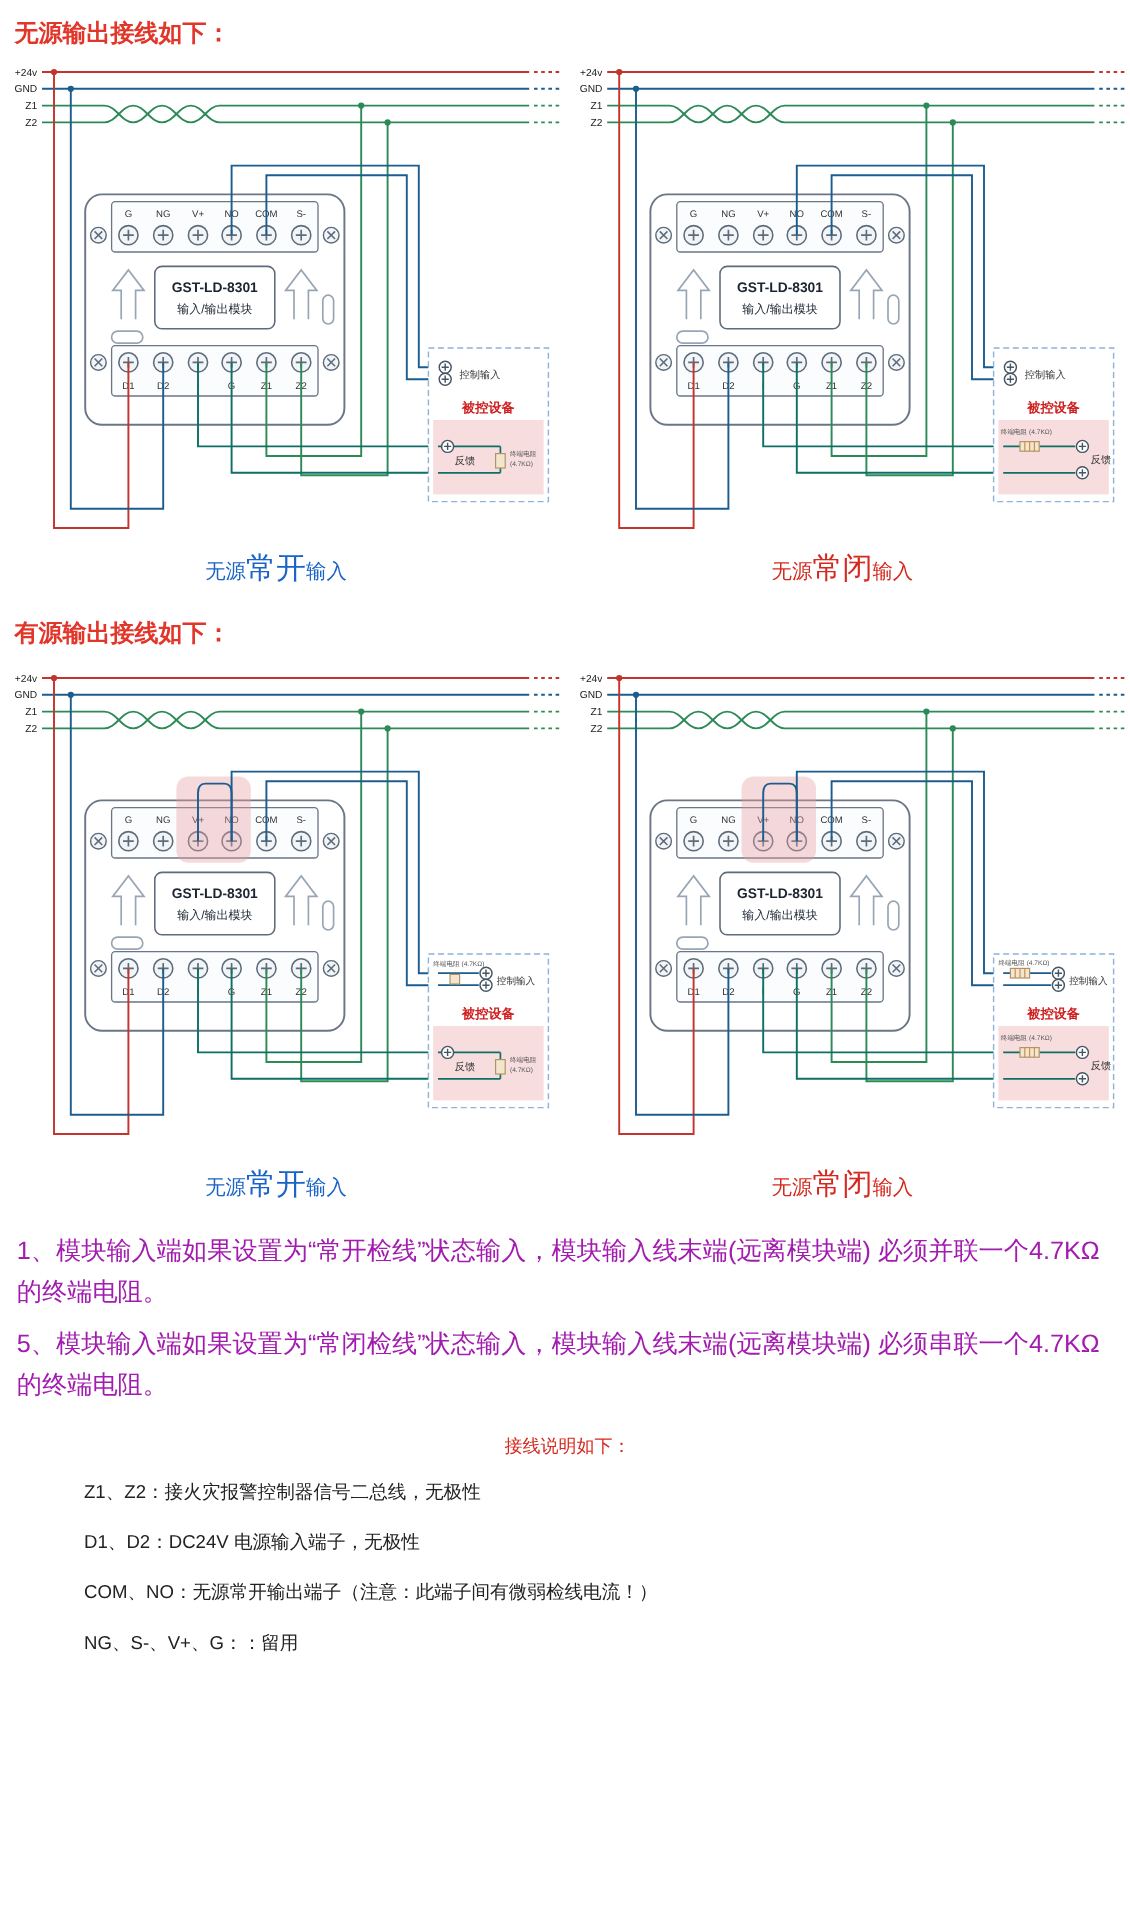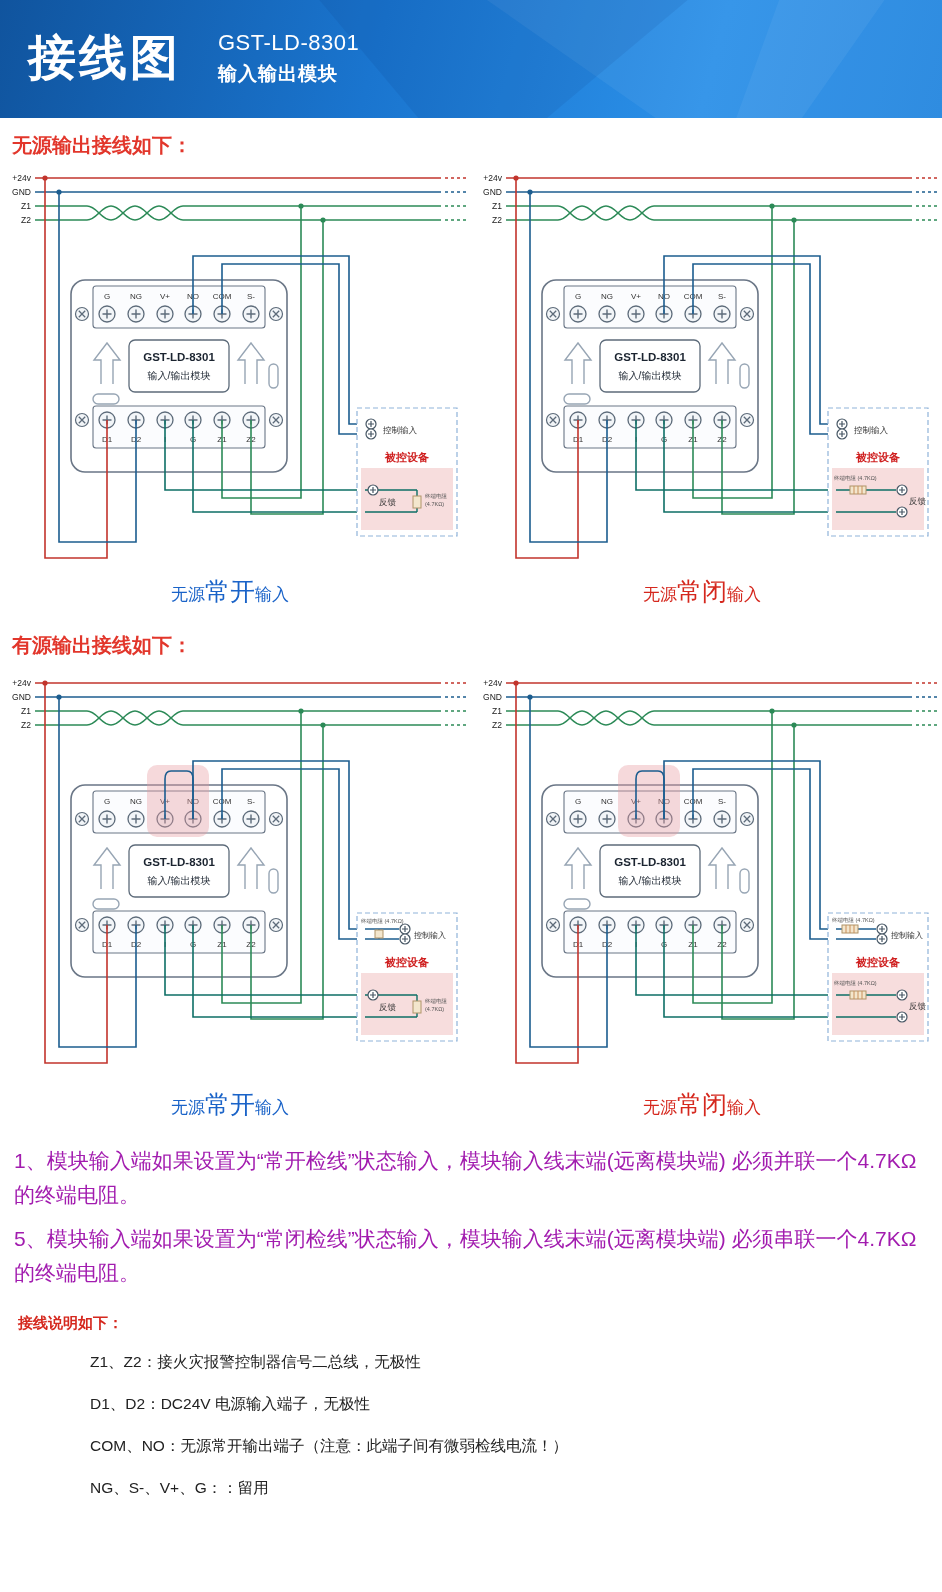--- a/index.html
+++ b/index.html
@@ -17,39 +17,29 @@
   .header-model{font-size:22px;letter-spacing:0.5px;}
   .header-sub{font-size:19px;font-weight:bold;margin-top:5px;letter-spacing:1px;}
 
   
   .canvas-wrap{padding-top:10px;}
   svg{display:block;font-family:"Liberation Sans","DejaVu Sans",sans-serif;}
 
   
   .notes{padding:6px 10px 30px 10px;}
   .big-note{font-size:21px;color:#a21caf;margin:10px 4px;line-height:1.62;}
-  .wiring-heading{color:#d5281e;font-weight:bold;font-size:15px;margin:24px 4px 8px 8px;}
-  .wi{margin-left:80px;font-size:15.5px;color:#222;line-height:2.7;}
+  .wiring-heading{color:#d5281e;font-weight:normal;font-size:15px;margin:24px 4px 8px 8px;text-align:center;}
+  .wi{margin-left:60px;font-size:15.5px;color:#222;line-height:2.7;}
   .wi.indent{margin-left:170px;}
 </style>
 </head>
 <body>
 
 <div class="page">
 
-  <div class="header">
-    <div class="facet f1"></div>
-    <div class="facet f2"></div>
-    <div class="facet f3"></div>
-    <div class="header-title">接线图</div>
-    <div class="header-meta">
-      <div class="header-model">GST-LD-8301</div>
-      <div class="header-sub">输入输出模块</div>
-    </div>
-  </div>
 
   <div class="canvas-wrap">
   <svg width="942" height="1000" viewBox="0 0 942 1000">
     <defs>
 
       <g id="sp">
             <circle r="8" fill="#f2f5f8" stroke="#5d6b7a" stroke-width="1.3"></circle>
             <path d="M0,-4.5 V4.5 M-4.5,0 H4.5" stroke="#5d6b7a" stroke-width="1.4"></path>
           </g>
 

